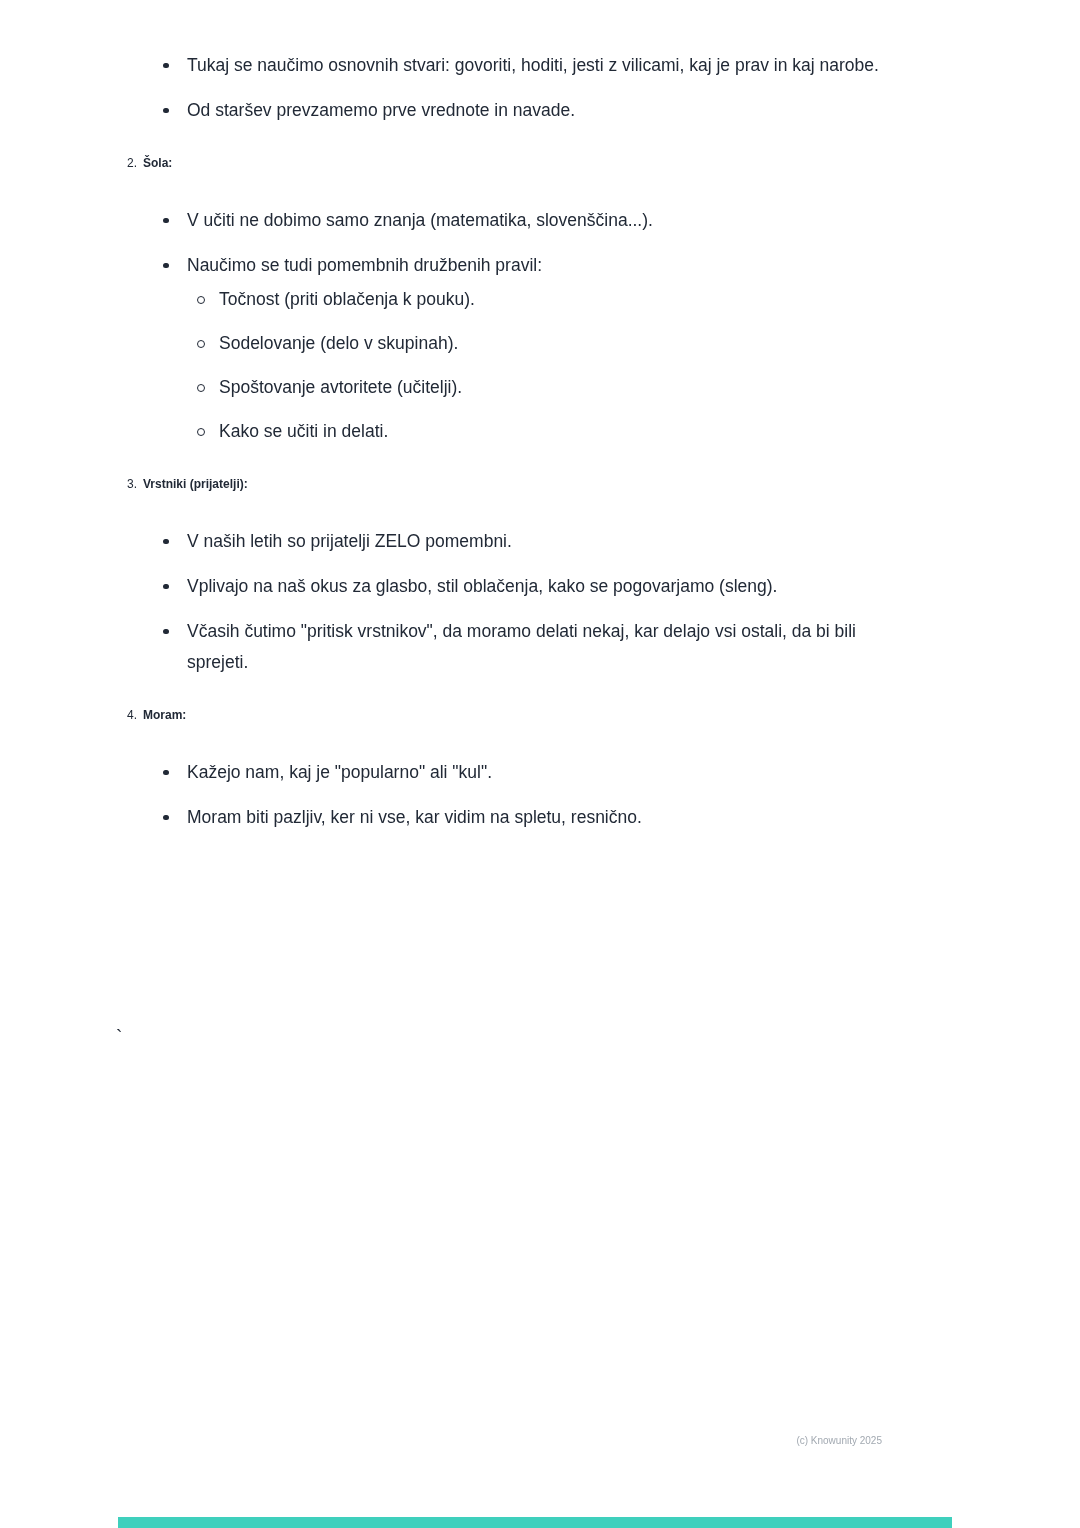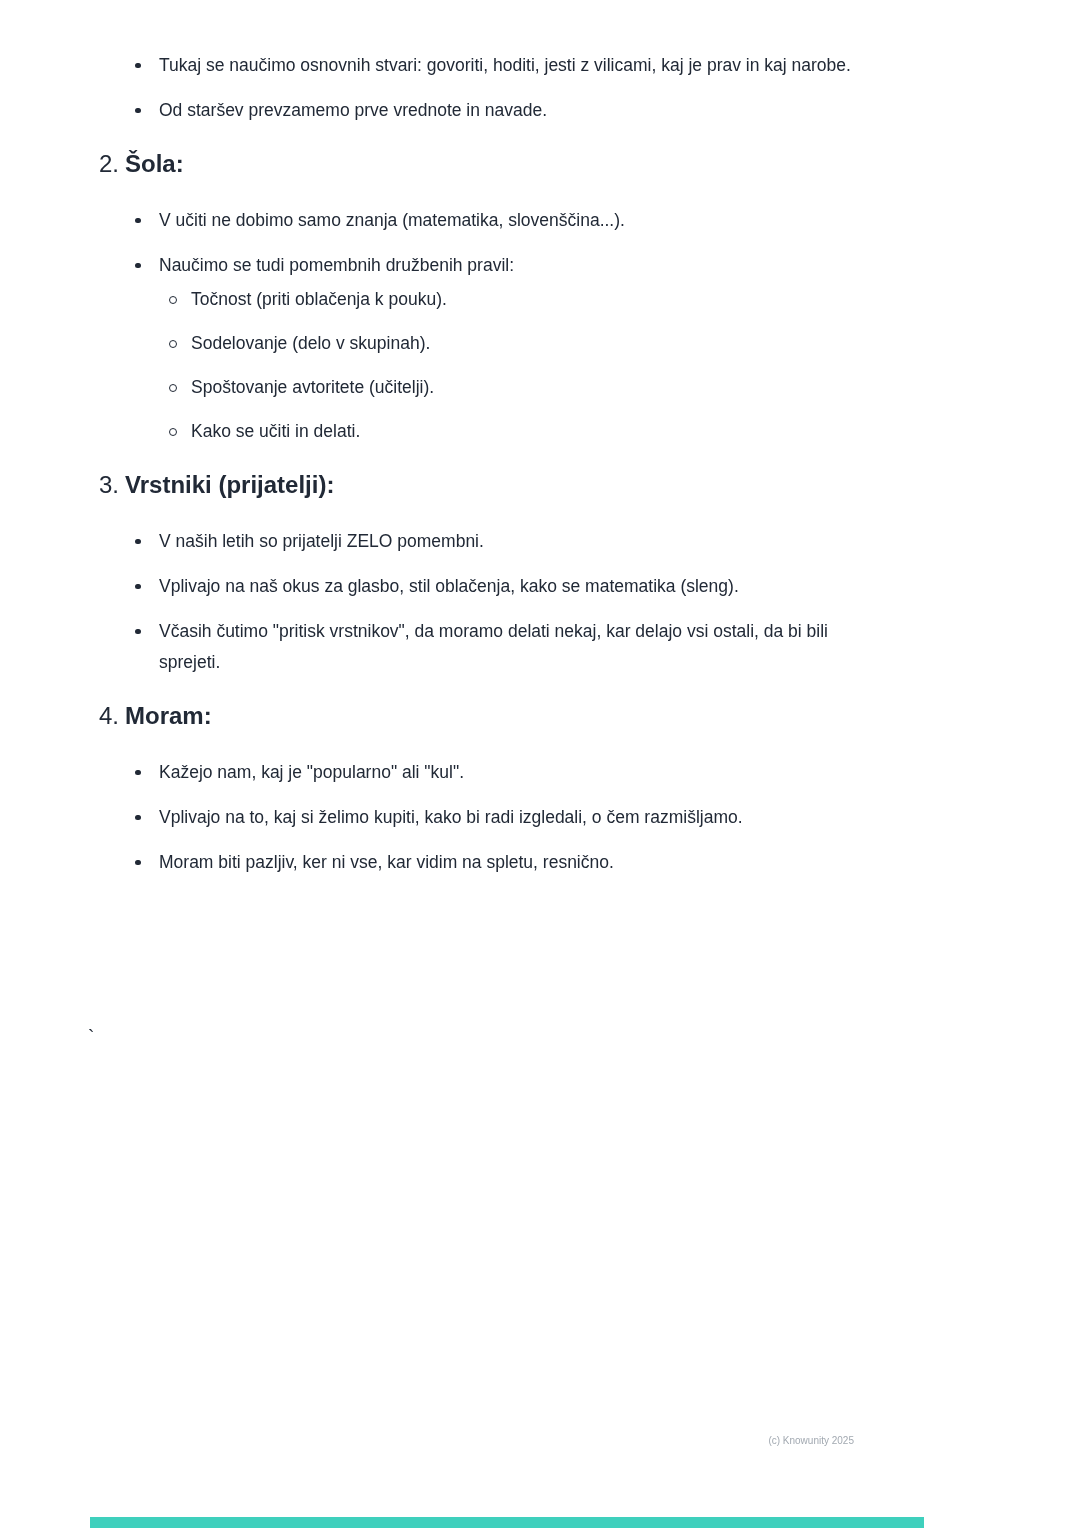--- a/index.html
+++ b/index.html
@@ -4,20 +4,21 @@
 <style>
   html, body { margin: 0; padding: 0; background: #ffffff; }
   .page {
     position: relative;
     width: 924px;
     height: 1528px;
     background: #ffffff;
     overflow: hidden;
     font-family: "Liberation Sans", "DejaVu Sans", sans-serif;
     color: #212936;
+    margin-left: 28px;
   }
   .stripe {
     position: absolute;
     left: 977px;
     top: 48px;
     width: 54px;
     height: 1430px;
     background: #edf8f2;
     border-left: 4px solid #c7e5d5;
   }
@@ -39,21 +40,21 @@
   .dot {
     position: absolute; left: -24px; top: 12.5px;
     width: 5.5px; height: 5.5px; border-radius: 50%;
     background: #212936;
   }
   .circ {
     position: absolute; left: -22px; top: 11.5px;
     width: 8px; height: 8px; box-sizing: border-box;
     border: 1.6px solid #212936; border-radius: 50%;
   }
-  .heading { margin: 22px 0 26px 0; font-size: 24px; line-height: 31px; }
+  .heading { margin: 22px 0 26px 0; font-size: 12px; line-height: 31px; }
   .heading .num { font-weight: 400; }
   .heading .title { font-weight: 700; margin-left: 6px; }
   .stray {
     position: absolute; left: 88px; top: 1026px;
     font-size: 19px; color: #212936;
   }
   .footer {
     position: absolute; top: 1435px; right: 70px;
     font-size: 10px; color: #a2a9b1;
   }
@@ -119,43 +120,39 @@
       <span class="num">3.</span><span class="title">Vrstniki (prijatelji):</span>
     </div>
 
     <ul class="main">
       <li>
         <span class="dot"></span>
         <span>V naših letih so prijatelji ZELO pomembni.</span>
       </li>
       <li>
         <span class="dot"></span>
-        <span>Vplivajo na naš okus za glasbo, stil oblačenja, kako se matematika (sleng).</span>
+        <span>Vplivajo na naš okus za glasbo, stil oblačenja, kako se pogovarjamo (sleng).</span>
       </li>
       <li>
         <span class="dot"></span>
         <span>Včasih čutimo "pritisk vrstnikov", da moramo delati nekaj, kar delajo vsi ostali, da bi bili sprejeti.</span>
       </li>
     </ul>
 
     <div class="heading">
       <span class="num">4.</span><span class="title">Moram:</span>
     </div>
 
     <ul class="main">
       <li>
         <span class="dot"></span>
         <span>Kažejo nam, kaj je "popularno" ali "kul".</span>
       </li>
       <li>
         <span class="dot"></span>
-        <span>Vplivajo na to, kaj si želimo kupiti, kako bi radi izgledali, o čem razmišljamo.</span>
-      </li>
-      <li>
-        <span class="dot"></span>
         <span>Moram biti pazljiv, ker ni vse, kar vidim na spletu, resnično.</span>
       </li>
     </ul>
 
   </div>
 
   <div class="stray">`</div>
 
   <div class="footer">(c) Knowunity 2025</div>
 

